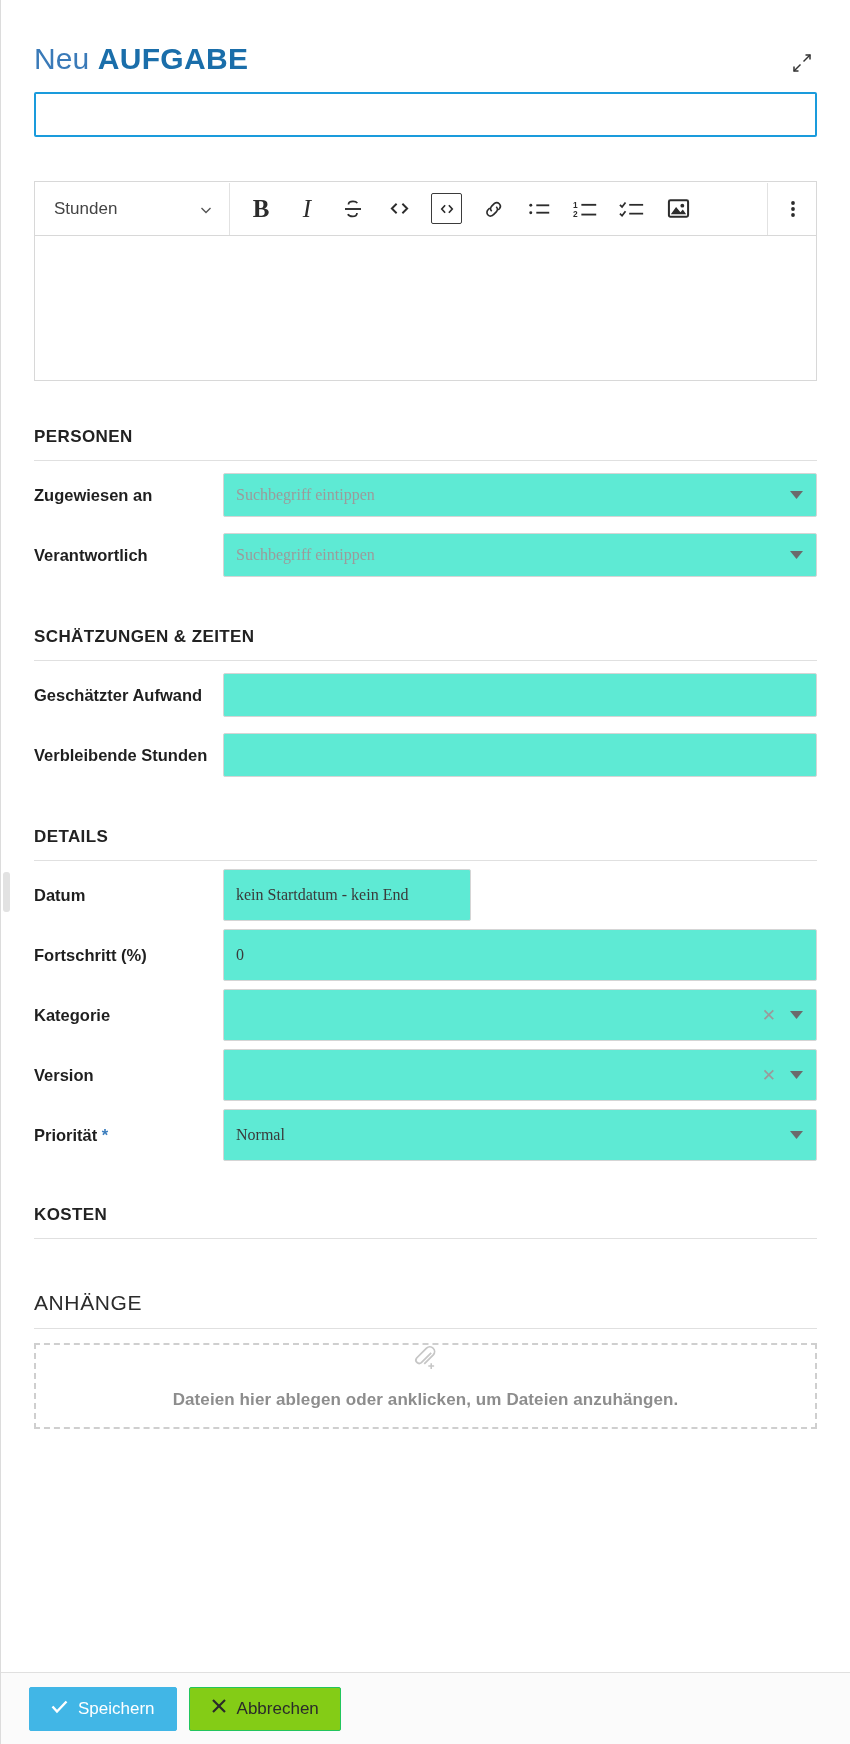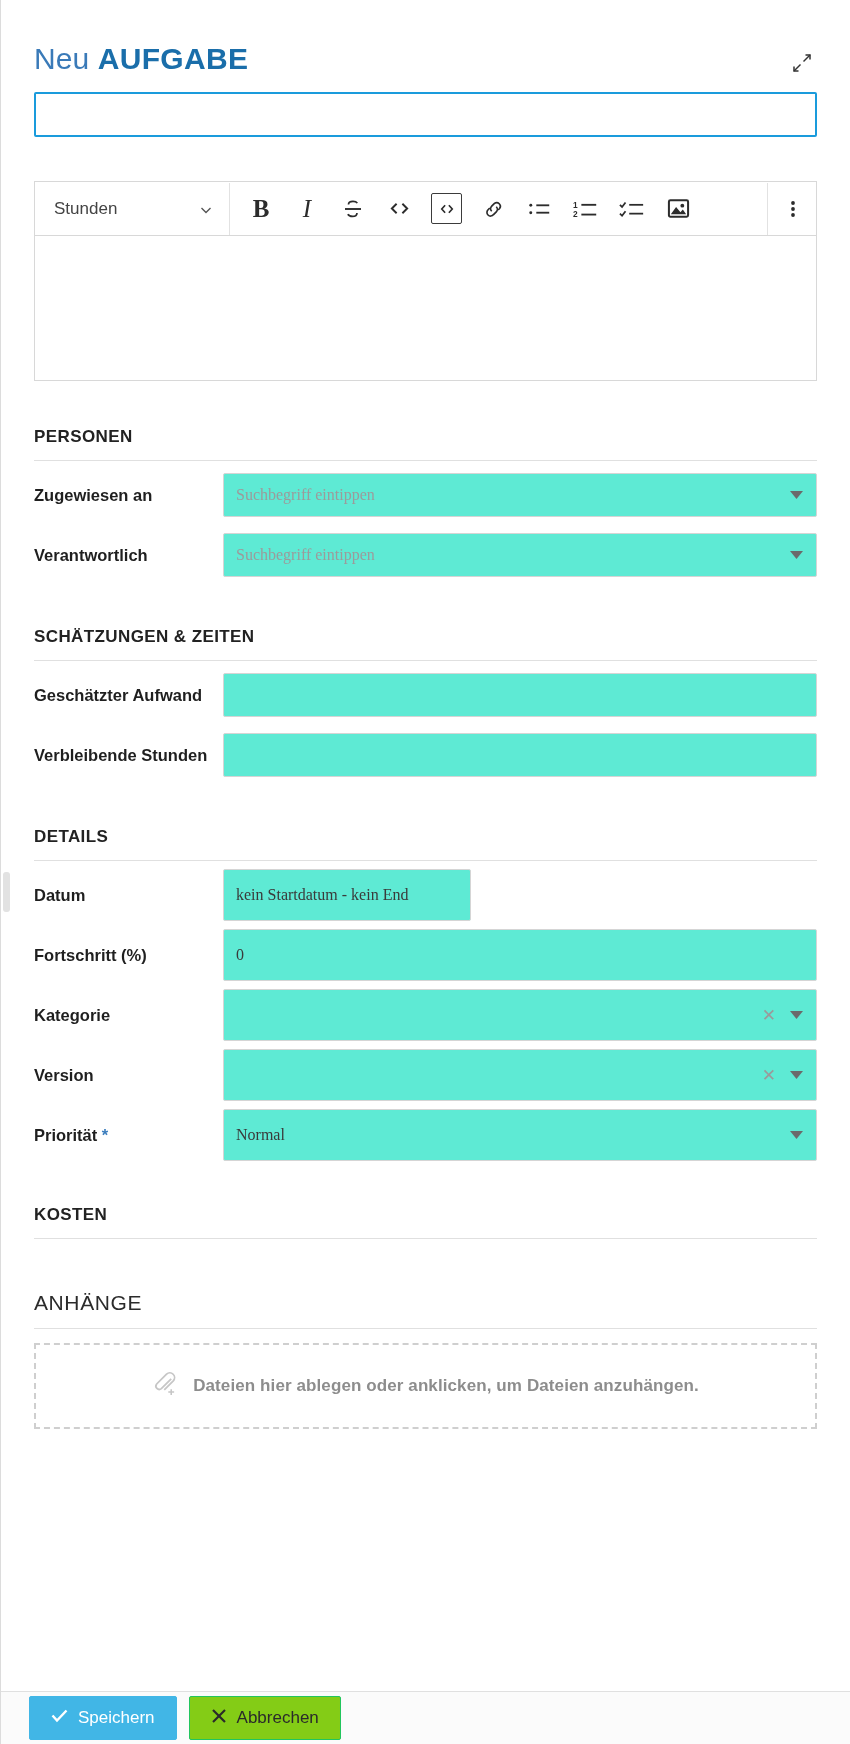--- a/index.html
+++ b/index.html
@@ -153,31 +153,31 @@
     transform: translateY(-50%);
     color:#9a9a9a; font-size:17px; cursor:pointer;
     line-height: 1;
   }
 
   
   .dropzone {
     margin-top: 14px;
     height: 86px;
     border: 2px dashed #cfcfcf;
-    display:flex; align-items:center; justify-content:center;
-    gap: 14px; cursor:pointer; background:#fff;
+    display:flex; align-items:center; 
+    gap: 14px; cursor:pointer; background:#fff;flex-direction:column;
   }
   .dropzone .dz-text {
     font-size: 17px; font-weight:700; color:#8d8d8d; letter-spacing:.1px;
   }
 
   
   .footer {
     flex: none;
-    height: 53px;
+    height: 72px;
     border-top: 1px solid #e0e0e0;
     background: #fbfbfb;
     display:flex; align-items:center;
     padding-left: 28px; gap: 12px;
   }
   .btn {
     height: 44px; border-radius: 2px;
     display:flex; align-items:center; gap: 10px;
     padding: 0 21px; cursor:pointer;
     font-size: 17px;

